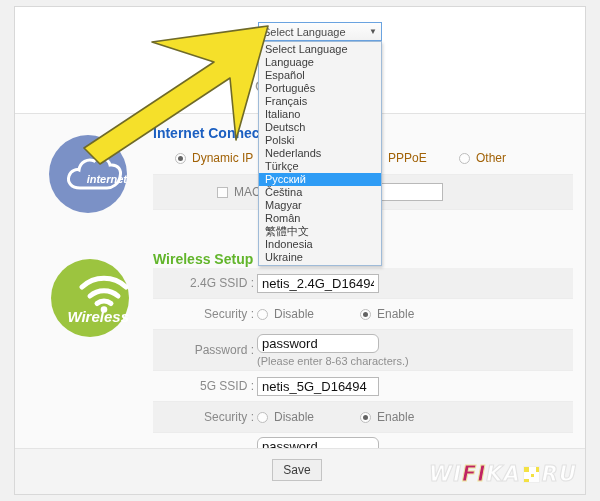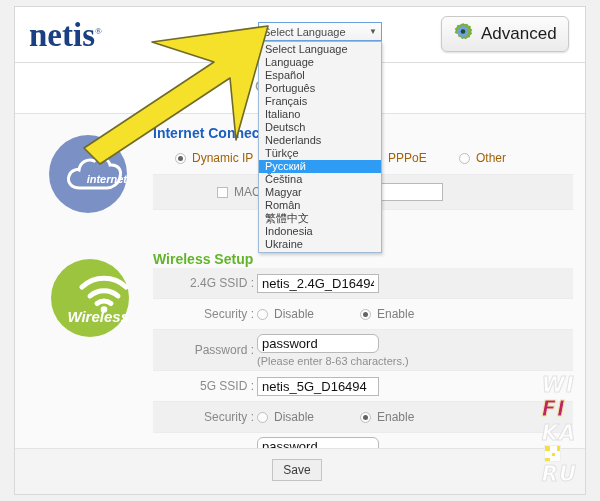--- a/index.html
+++ b/index.html
@@ -250,27 +250,27 @@
     color: #3b3b3b;
     font-family: "Liberation Sans", sans-serif;
     cursor: pointer;
   }
   
   .watermark {
     position: absolute;
     right: 8px;
     bottom: 8px;
     display: flex;
+    align-items: center;
     font-family: "DejaVu Sans", sans-serif;
     font-size: 21px;
     font-weight: bold;
     font-style: italic;
     letter-spacing: 1px;
     opacity: 0.95;
-    flex-direction: column;
   }
   .wm-w { color: #ffffff; -webkit-text-stroke: 1px #e2e2e2; text-shadow: 0 0 1px #dddddd; }
   .wm-y { color: #be185d; -webkit-text-stroke: 1px #ece7a0; }
   .wm-qr {
     width: 17px; height: 17px;
     margin: 0 2px;
     background:
       linear-gradient(#f3e03a,#f3e03a) 0 0/5px 5px no-repeat,
       linear-gradient(#f3e03a,#f3e03a) 12px 0/5px 5px no-repeat,
       linear-gradient(#f3e03a,#f3e03a) 0 12px/5px 5px no-repeat,
@@ -327,34 +327,20 @@
     pointer-events: none;
     z-index: 60;
   }
 </style>
 </head>
 <body>
 
 <div id="screen">
   <div class="page">
 
-    <div class="header">
-      <div class="logo"><span>netis</span><sup>®</sup></div>
-
-      <div class="advanced-btn">
-        <svg class="gear" viewBox="0 0 24 24">
-          <g>
-            <path d="M12 1.6l2.0 1.0 2.1-.5 1.0 1.9 2.2.3.0 2.2 1.7 1.4-1.1 1.9.8 2.0-1.9 1.1-.3 2.2-2.2.1-1.4 1.7-1.9-1.0-2.0.8-1.1-1.9-2.2-.3-.1-2.2L4.0 10.6l1.0-1.9-.8-2.0 1.9-1.1.3-2.2 2.2-.1z" fill="#7fb23a" stroke="#5e8c27" stroke-width="0.5"></path>
-            <circle cx="12" cy="9.5" r="5.4" fill="#6aa6d8"></circle>
-            <circle cx="12" cy="9.5" r="2.3" fill="#3c3c3c"></circle>
-          </g>
-        </svg>
-        <span class="advanced-label">Advanced</span>
-      </div>
-    </div>
 
     <div class="subheader">
       <div class="quick-tab">Q</div>
     </div>
 
     <div class="body-area">
 
       <div class="round-icon icon-internet">
         <svg width="64" height="44" viewBox="0 0 64 44">
           <path d="M17 36 C8 36 4 30 6 24 C8 18 14 17 16 18 C17 10 25 6 31 9 C35 4 45 5 47 13 C55 12 59 18 57 25 C56 32 49 36 44 36 Z" fill="none" stroke="#ffffff" stroke-width="3"></path>
@@ -482,20 +468,21 @@
       <span class="caret" style="margin-left:auto;font-size:8px;color:#555;">▼</span>
     </div>
     <div class="lang-list" id="lang-list">
         <div class="lang-item">Select Language</div>
         <div class="lang-item">Language</div>
         <div class="lang-item">Español</div>
         <div class="lang-item">Português</div>
         <div class="lang-item">Français</div>
         <div class="lang-item">Italiano</div>
         <div class="lang-item">Deutsch</div>
+        <div class="lang-item">Polski</div>
         <div class="lang-item">Nederlands</div>
         <div class="lang-item">Türkçe</div>
         <div class="lang-item sel">Русский</div>
         <div class="lang-item">Čeština</div>
         <div class="lang-item">Magyar</div>
         <div class="lang-item">Român</div>
         <div class="lang-item">繁體中文</div>
         <div class="lang-item">Indonesia</div>
         <div class="lang-item">Ukraine</div>
       </div>

